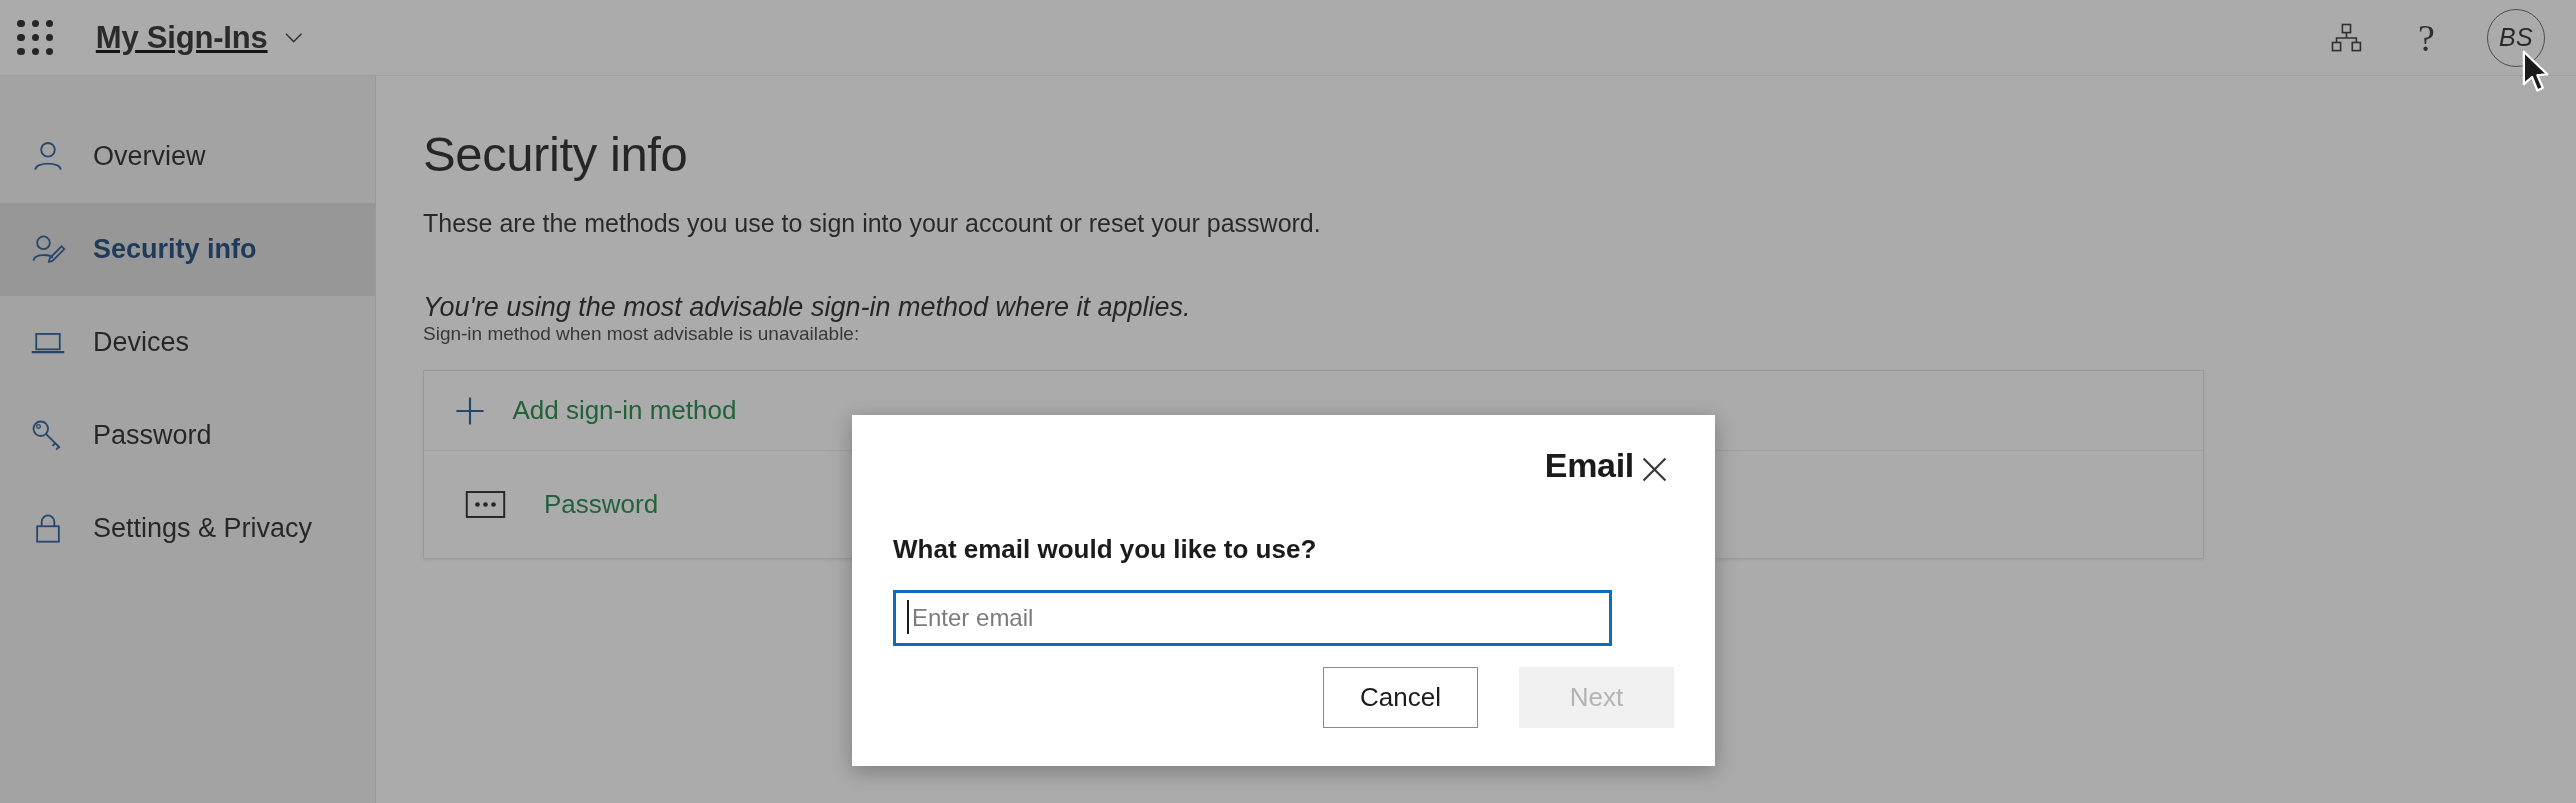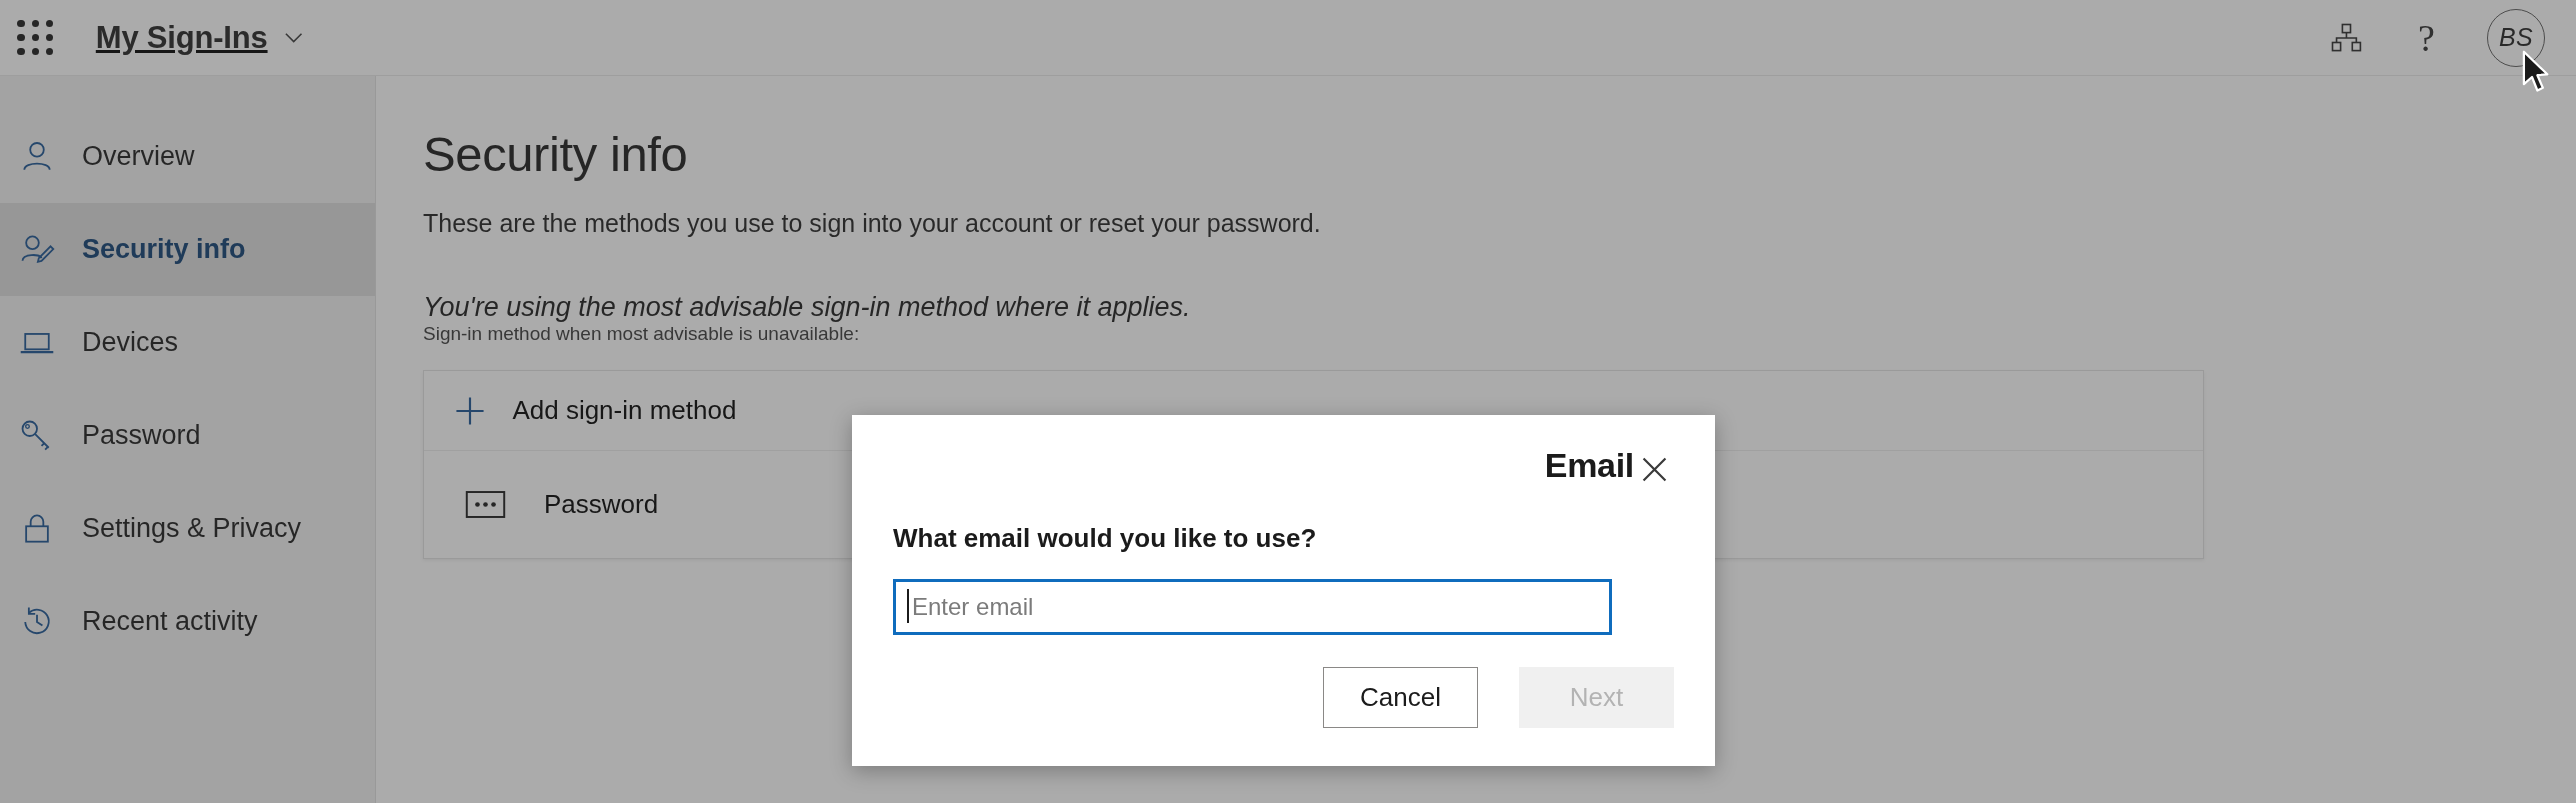--- a/index.html
+++ b/index.html
@@ -102,21 +102,21 @@
     top: 76px; left: 0;
     width: 376px; bottom: 0;
     background: #f2f2f2;
     border-right: 1.8px solid #e1e1e1;
     padding-top: 34px;
   }
   .nav-item {
     display: flex;
     align-items: center;
     height: 93px;
-    padding-left: 17px;
+    padding-left: 28px;
     gap: 25px;
     cursor: pointer;
     color: #1b1b1b;
     font-size: 27px;
   }
   .nav-item .nav-ico {
     width: 40px; height: 40px;
     flex: 0 0 40px;
     display: flex; align-items: center; justify-content: center;
   }
@@ -169,21 +169,21 @@
     background: #ffffff;
     box-shadow: 0 1.8px 3.6px rgba(0,0,0,0.08);
   }
   .method-row {
     display: flex;
     align-items: center;
     height: 79px;
     padding-left: 27px;
     gap: 23.4px;
     font-size: 26px;
-    color: #000000;
+    color: #15803d;
     cursor: pointer;
   }
   .method-row + .method-row { border-top: 1.8px solid #ededed; }
   .method-row.tall { height: 108px; padding-left: 41px; gap: 38px; }
   .plus-ico { width: 38px; height: 38px; display:block; }
   .pwd-ico  { width: 41px; height: 31px; display:block; }
 
   .lost-device {
     margin-top: 49px;
     padding-left: 16px;
@@ -228,21 +228,21 @@
     letter-spacing: -0.3px;
   }
   .close-btn {
     width: 40px; height: 40px;
     display: flex; align-items: center; justify-content: center;
     background: none; border: none;
     cursor: pointer;
     margin-top: 3.6px;
   }
   .dialog-q {
-    margin-top: 33px;
+    margin-top: 44px;
     font-size: 26px;
     font-weight: 700;
     color: #1b1b1b;
   }
   .email-input-wrap {
     margin-top: 25px;
     position: relative;
   }
   .email-input {
     width: 719px;
@@ -390,30 +390,20 @@
     <div class="nav-item">
       <span class="nav-ico">
         <svg width="38" height="38" viewBox="0 0 42 42">
           <rect x="9" y="18" width="24" height="17" fill="none" stroke="#1a5493" stroke-width="2"></rect>
           <path d="M14 18 V13 A7 7 0 0 1 28 13 V18" fill="none" stroke="#1a5493" stroke-width="2"></path>
         </svg>
       </span>
       <span class="nav-label">Settings &amp; Privacy</span>
     </div>
 
-    <div class="nav-item">
-      <span class="nav-ico">
-        <svg width="38" height="38" viewBox="0 0 42 42">
-          <path d="M8 21 A13 13 0 1 0 12 11" fill="none" stroke="#1a5493" stroke-width="2"></path>
-          <path d="M12 5 L12 12 L19 12" fill="none" stroke="#1a5493" stroke-width="2"></path>
-          <path d="M21 13 V21 L27 25" fill="none" stroke="#1a5493" stroke-width="2"></path>
-        </svg>
-      </span>
-      <span class="nav-label">Recent activity</span>
-    </div>
 
   </nav>
 
   <main class="main">
     <h1 class="page-title">Security info</h1>
     <p class="page-sub">These are the methods you use to sign into your account or reset your password.</p>
     <p class="advisable-line">You're using the most advisable sign-in method where it applies.</p>
     <p class="advisable-note">Sign-in method when most advisable is unavailable:</p>
 
     <div class="methods-card">

